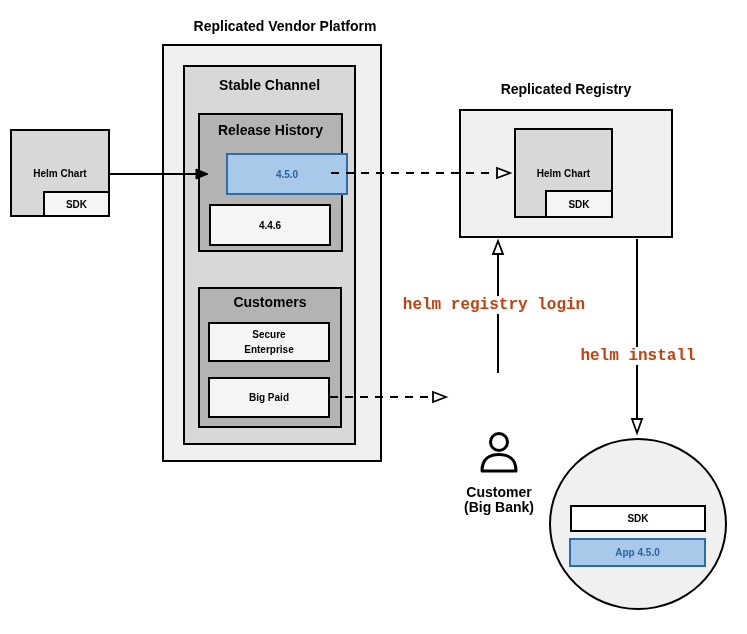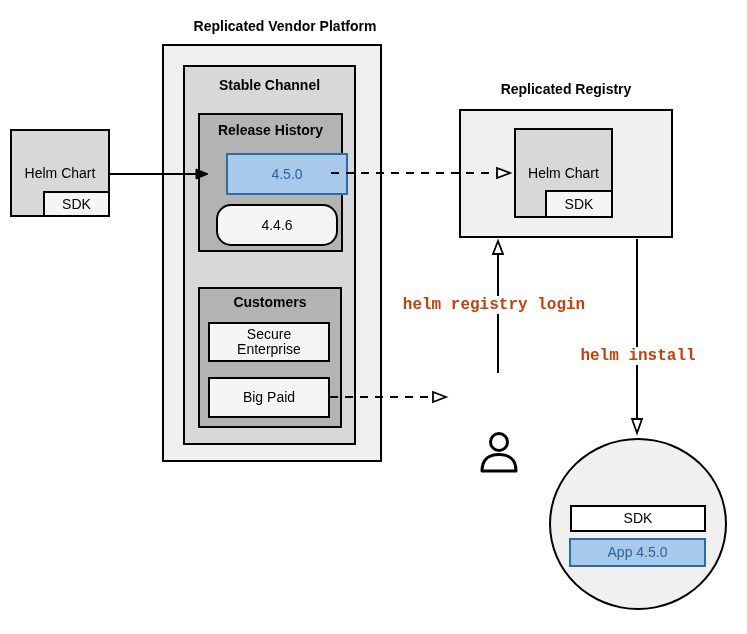--- a/index.html
+++ b/index.html
@@ -3,21 +3,21 @@
 <meta charset="utf-8">
 <style>
   html,body { margin:0; padding:0; background:#ffffff; }
   .canvas {
     position:relative; width:747px; height:634px; background:#ffffff;
     font-family:"Liberation Sans", sans-serif; overflow:hidden;
   }
   .box {
     position:absolute; box-sizing:border-box; border:2px solid #000;
     display:flex; align-items:center; justify-content:center;
-    text-align:center; font-weight:normal; font-size:14px; line-height:15px;
+    text-align:center; font-weight:bold; font-size:10px; line-height:15px;
     color:#000; white-space:pre-line;
   }
   .lbl {
     position:absolute; text-align:center; font-weight:bold; font-size:14px;
     line-height:15px; color:#000; white-space:pre-line;
   }
   .cmd {
     position:absolute; font-family:"Liberation Mono", monospace;
     font-weight:bold; font-size:16px; line-height:18px; color:#c2410c;
     text-align:center; background:#ffffff; z-index:11;
@@ -45,36 +45,38 @@
 
   <div class="lbl" style="left:175px; top:19px; width:220px;">Replicated Vendor Platform</div>
   <div class="box fill-container" style="left:162px; top:44px; width:220px; height:418px;"></div>
 
   <div class="box fill-panel" style="left:183px; top:65px; width:173px; height:380px;"></div>
   <div class="lbl" style="left:183px; top:78px; width:173px;">Stable Channel</div>
 
   <div class="box fill-group" style="left:198px; top:113px; width:145px; height:139px;"></div>
   <div class="lbl" style="left:198px; top:123px; width:145px;">Release History</div>
   <div class="box highlight" style="left:226px; top:153px; width:122px; height:42px;">4.5.0</div>
-  <div class="box fill-item" style="left:216px; top:204px; width:122px; height:42px;border-radius:15px;">4.4.6</div>
+  <div class="box fill-item" style="left:209px; top:204px; width:122px; height:42px;">4.4.6</div>
 
   <div class="box fill-group" style="left:198px; top:287px; width:144px; height:141px;"></div>
   <div class="lbl" style="left:198px; top:295px; width:144px;">Customers</div>
   <div class="box fill-item" style="left:208px; top:322px; width:122px; height:40px;">Secure
 Enterprise</div>
   <div class="box fill-item" style="left:208px; top:377px; width:122px; height:41px;">Big Paid</div>
 
   <div class="box fill-panel" style="left:10px; top:129px; width:100px; height:88px;">Helm Chart</div>
   <div class="box fill-item" style="left:43px; top:191px; width:67px; height:26px;">SDK</div>
 
   <div class="lbl" style="left:459px; top:82px; width:214px;">Replicated Registry</div>
   <div class="box fill-container" style="left:459px; top:109px; width:214px; height:129px;"></div>
   <div class="box fill-panel" style="left:514px; top:128px; width:99px; height:90px;">Helm Chart</div>
   <div class="box fill-item" style="left:545px; top:190px; width:68px; height:28px;">SDK</div>
 
+  <div class="lbl" style="left:439px; top:485px; width:120px;">Customer
+(Big Bank)</div>
 
   <div class="box fill-container circle" style="left:549px; top:438px; width:178px; height:172px;"></div>
   <div class="box fill-white" style="left:570px; top:505px; width:136px; height:27px;">SDK</div>
   <div class="box highlight" style="left:569px; top:538px; width:137px; height:29px;">App 4.5.0</div>
 
   <svg class="overlay" viewBox="0 0 747 634" xmlns="http://www.w3.org/2000/svg">
 
     <g>
       <path d="M110 174 L198 174" stroke="#000" stroke-width="2" fill="none"></path>
       <path d="M208 174 L196 169 L196 179 Z" fill="#000" stroke="#000" stroke-width="1"></path>

